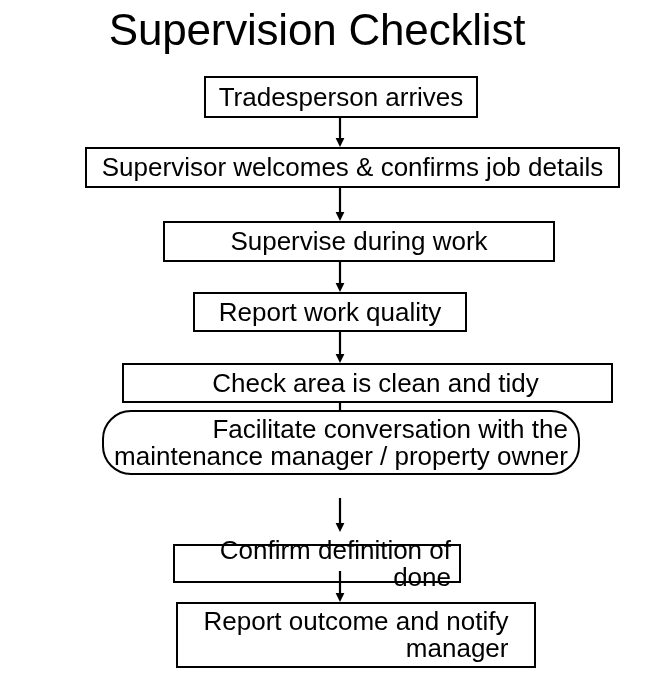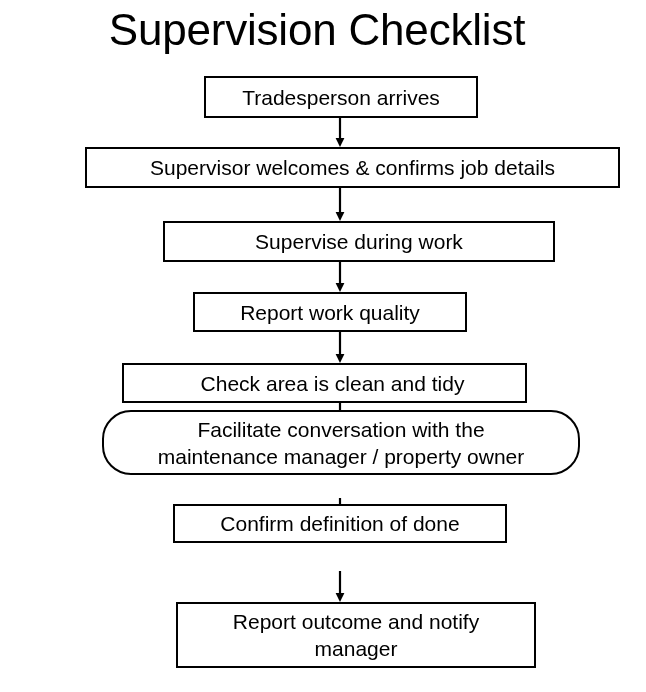--- a/index.html
+++ b/index.html
@@ -44,26 +44,27 @@
     box-sizing: border-box;
     border: 2px solid #000000;
     background: #ffffff;
     display: flex;
     align-items: center;
     justify-content: center;
     text-align: center;
   }
 
   .node-label {
-    font-size: 21px;
+    font-size: 26px;
     line-height: 27px;
     font-weight: 400;
     color: #000000;
     padding: 0 8px;
     white-space: pre-line;
+    text-align: right;
   }
 
   .connector {
     position: absolute;
     width: 14px;
   }
   .connector svg {
     display: block;
     width: 14px;
     height: 100%;
@@ -114,21 +115,21 @@
     <span class="node-label">Report work quality</span>
   </div>
 
   <div class="connector" style="left:333px; top:332px; height:31px;">
     <svg viewBox="0 0 14 31" preserveAspectRatio="none">
       <line x1="7" y1="0" x2="7" y2="24" stroke="#000000" stroke-width="2.2"></line>
       <polygon points="7,31 2.6,22 11.4,22" fill="#000000"></polygon>
     </svg>
   </div>
 
-  <div class="node-box" style="left:122px; top:363px; width:405px; height:40px;padding-left:16px;">
+  <div class="node-box" style="left:122px; top:363px; width:491px; height:40px;padding-left:16px;">
     <span class="node-label">Check area is clean and tidy</span>
   </div>
 
   <div class="connector" style="left:333px; top:403px; height:30px;">
     <svg viewBox="0 0 14 30" preserveAspectRatio="none">
       <line x1="7" y1="0" x2="7" y2="23" stroke="#000000" stroke-width="2.2"></line>
       <polygon points="7,30 2.6,21 11.4,21" fill="#000000"></polygon>
     </svg>
   </div>
 
@@ -137,21 +138,21 @@
 maintenance manager / property owner</span>
   </div>
 
   <div class="connector" style="left:333px; top:498px; height:34px;">
     <svg viewBox="0 0 14 34" preserveAspectRatio="none">
       <line x1="7" y1="0" x2="7" y2="27" stroke="#000000" stroke-width="2.2"></line>
       <polygon points="7,34 2.6,25 11.4,25" fill="#000000"></polygon>
     </svg>
   </div>
 
-  <div class="node-box" style="left:173px; top:504px; width:334px; height:39px;">
+  <div class="node-box" style="left:173px; top:544px; width:288px; height:39px;">
     <span class="node-label">Confirm definition of done</span>
   </div>
 
   <div class="connector" style="left:333px; top:571px; height:31px;">
     <svg viewBox="0 0 14 31" preserveAspectRatio="none">
       <line x1="7" y1="0" x2="7" y2="24" stroke="#000000" stroke-width="2.2"></line>
       <polygon points="7,31 2.6,22 11.4,22" fill="#000000"></polygon>
     </svg>
   </div>
 

